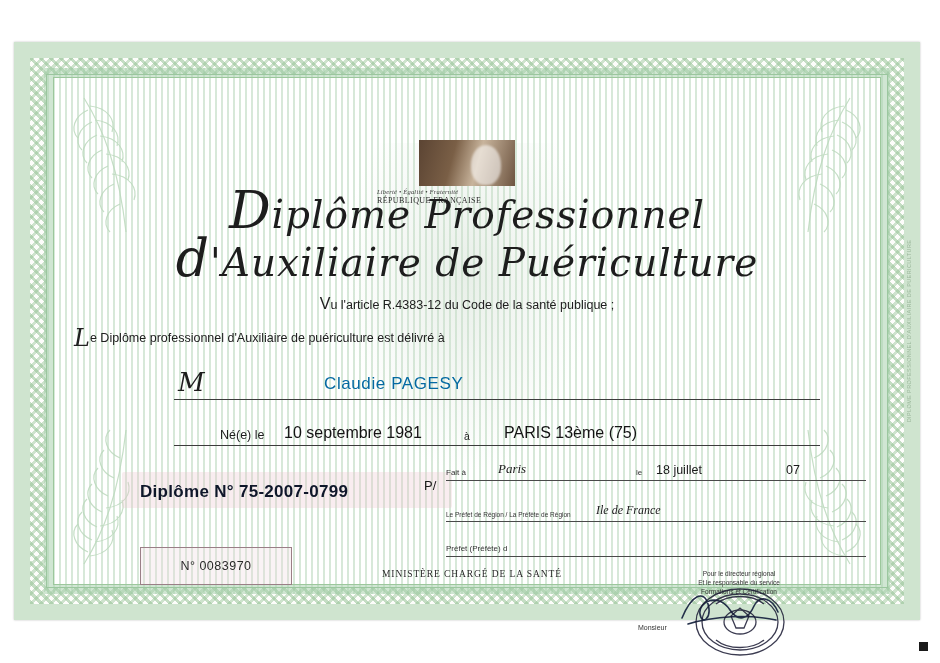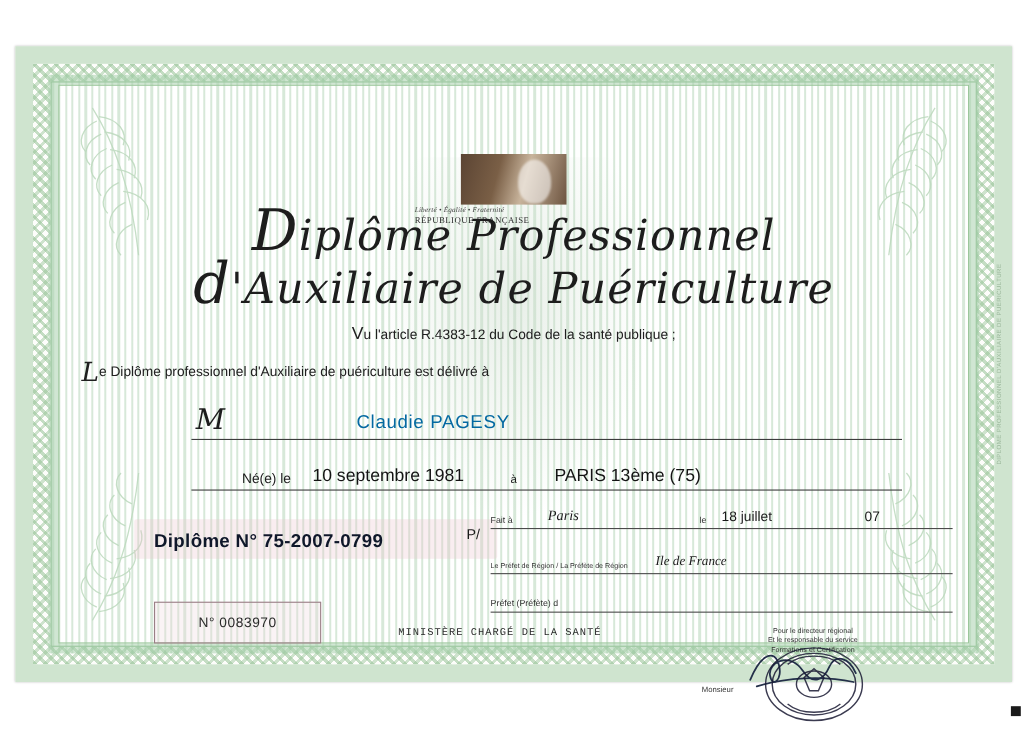--- a/index.html
+++ b/index.html
@@ -273,22 +273,22 @@
   }
   #serial-text {
     font-size: 12.5px;
     color: #2a2a2a;
     letter-spacing: .5px;
   }
 
   
   #ministry {
     position: absolute;
-    left: 288px; top: 487px;
-    font-family: Liberation Mono, monospace;
+    left: 308px; top: 487px;
+    font-family: Liberation Serif, serif;
     font-size: 9.5px;
     letter-spacing: .9px;
     color: #2a2a2a;
   }
 
   
   #sigblock {
     position: absolute;
     left: 372px; top: 376px;
     width: 420px;

